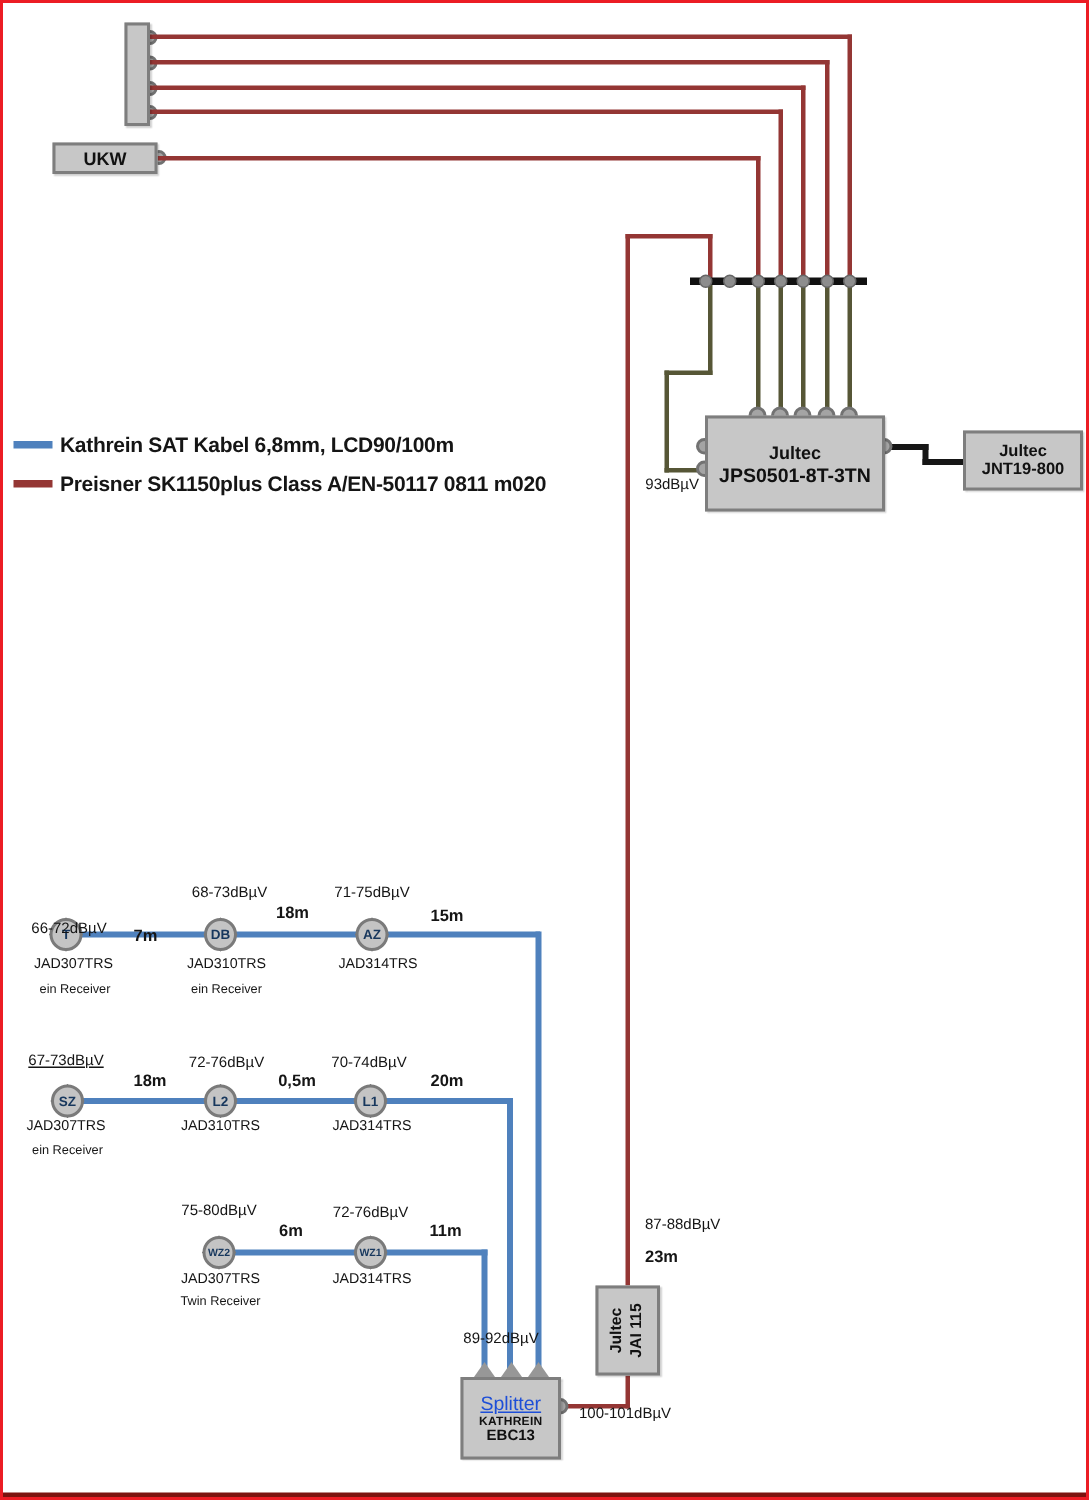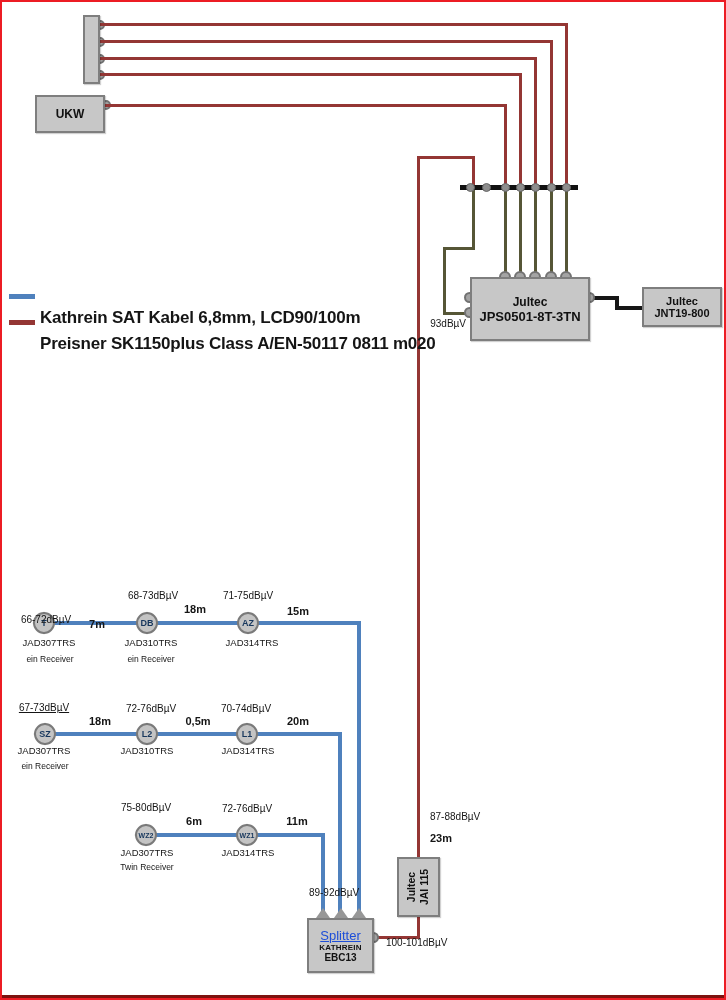--- a/index.html
+++ b/index.html
@@ -22,21 +22,21 @@
   .c{transform:translateX(-50%);}
   .r{text-align:right;}
   .lvl{font-size:10px;}
   .len{font-size:11px;font-weight:bold;}
   .mdl{font-size:9.5px;text-align:right;}
   .note{font-size:8.5px;}
   .node{position:absolute;width:0;height:0;z-index:8;}
   .node .dia{position:absolute;left:-8px;top:-8px;width:16px;height:16px;background:#9a9a9a;border:1px solid #6f6f6f;transform:rotate(45deg);box-sizing:border-box;}
   .node .cir{position:absolute;left:-11px;top:-11px;width:22px;height:22px;border-radius:50%;background:#c4c4c4;border:2px solid #7a7a7a;box-sizing:border-box;display:flex;align-items:center;justify-content:center;font-size:9px;font-weight:bold;color:#17375d;}
   .node.small .cir{font-size:7px;}
-  .legend-label{font-size:17px;font-weight:bold;letter-spacing:-0.2px;margin-top:20px;}
+  .legend-label{font-size:14px;font-weight:bold;letter-spacing:-0.2px;}
   .note-block{position:absolute;z-index:9;font-size:9px;line-height:11.5px;text-align:center;color:#222;}
   .boxline1{font-size:12px;font-weight:bold;color:#111;}
   .boxline2{font-size:13px;font-weight:bold;color:#111;}
   .jnt1,.jnt2{font-size:11px;font-weight:bold;color:#111;}
   .spl1{font-size:13px;color:#1d4ed8;text-decoration:underline;}
   .spl2{font-size:8px;font-weight:bold;color:#111;letter-spacing:0.2px;}
   .spl3{font-size:10px;font-weight:bold;color:#111;}
   .jai-rot{transform:rotate(-90deg);display:flex;flex-direction:column;text-align:center;font-size:10.5px;line-height:13px;font-weight:bold;color:#111;}
   .ukw{font-size:12px;font-weight:bold;color:#111;}
 </style>
@@ -45,21 +45,21 @@
 
 <div class="page">
 
   <div class="bump under" style="left:93px;top:18px;width:10px;height:10px;"></div>
   <div class="bump under" style="left:93px;top:35px;width:10px;height:10px;"></div>
   <div class="bump under" style="left:93px;top:52px;width:10px;height:10px;"></div>
   <div class="bump under" style="left:93px;top:68px;width:10px;height:10px;"></div>
   <div class="gbox" style="left:81px;top:13px;width:17px;height:69px;"></div>
 
   <div class="bump under" style="left:99px;top:98px;width:10px;height:10px;"></div>
-  <div class="gbox" style="left:33px;top:93px;width:70px;height:38px;">
+  <div class="gbox" style="left:33px;top:93px;width:70px;height:21px;">
     <span class="ukw">UKW</span>
   </div>
 
   <div class="seg red" style="left:98px;top:21px;width:468px;height:3px;"></div>
   <div class="seg red" style="left:563px;top:21px;width:3px;height:164px;"></div>
   <div class="seg red" style="left:98px;top:38px;width:453px;height:3px;"></div>
   <div class="seg red" style="left:548px;top:38px;width:3px;height:147px;"></div>
   <div class="seg red" style="left:98px;top:55px;width:437px;height:3px;"></div>
   <div class="seg red" style="left:532px;top:55px;width:3px;height:130px;"></div>
   <div class="seg red" style="left:98px;top:71px;width:422px;height:3px;"></div>

